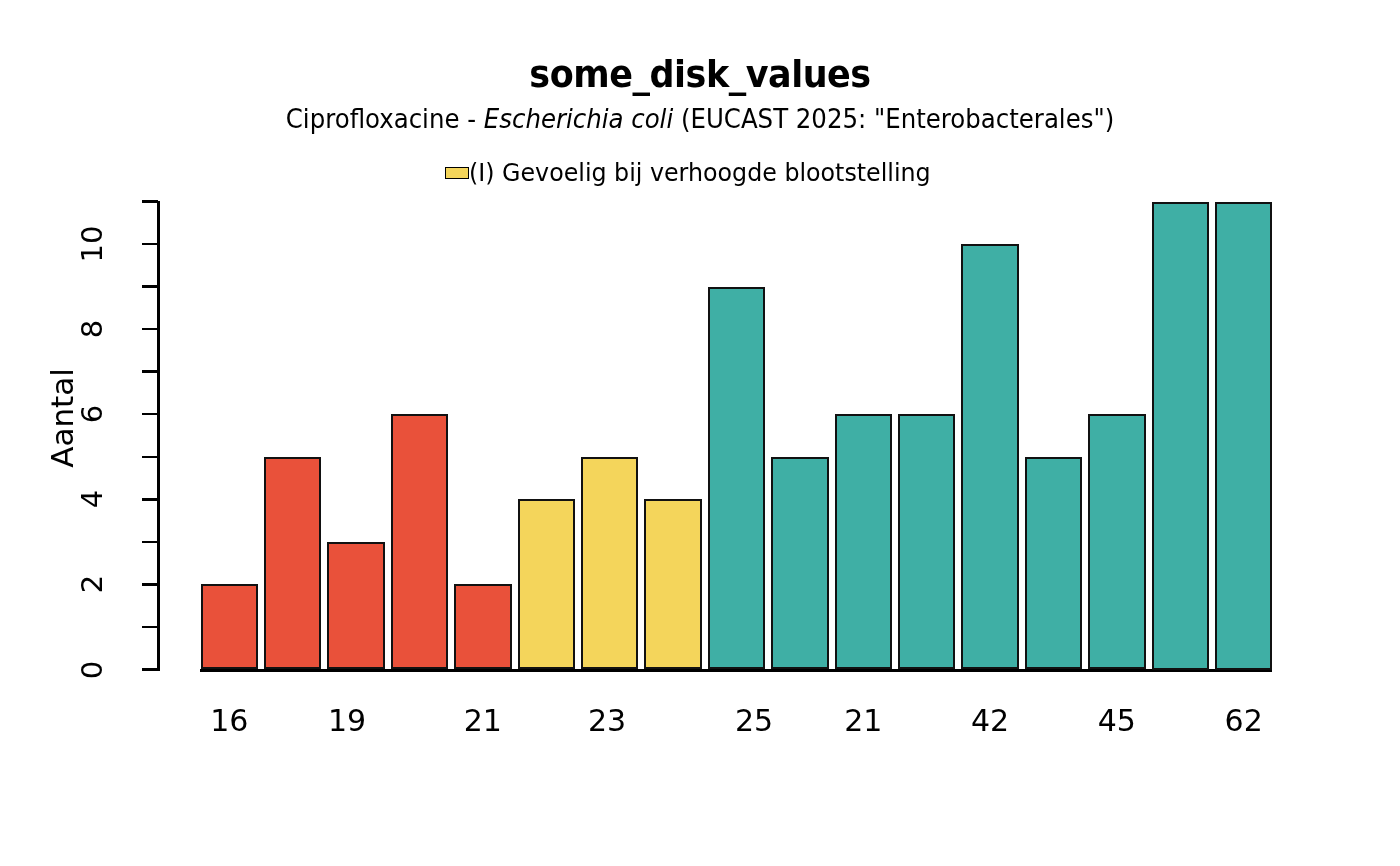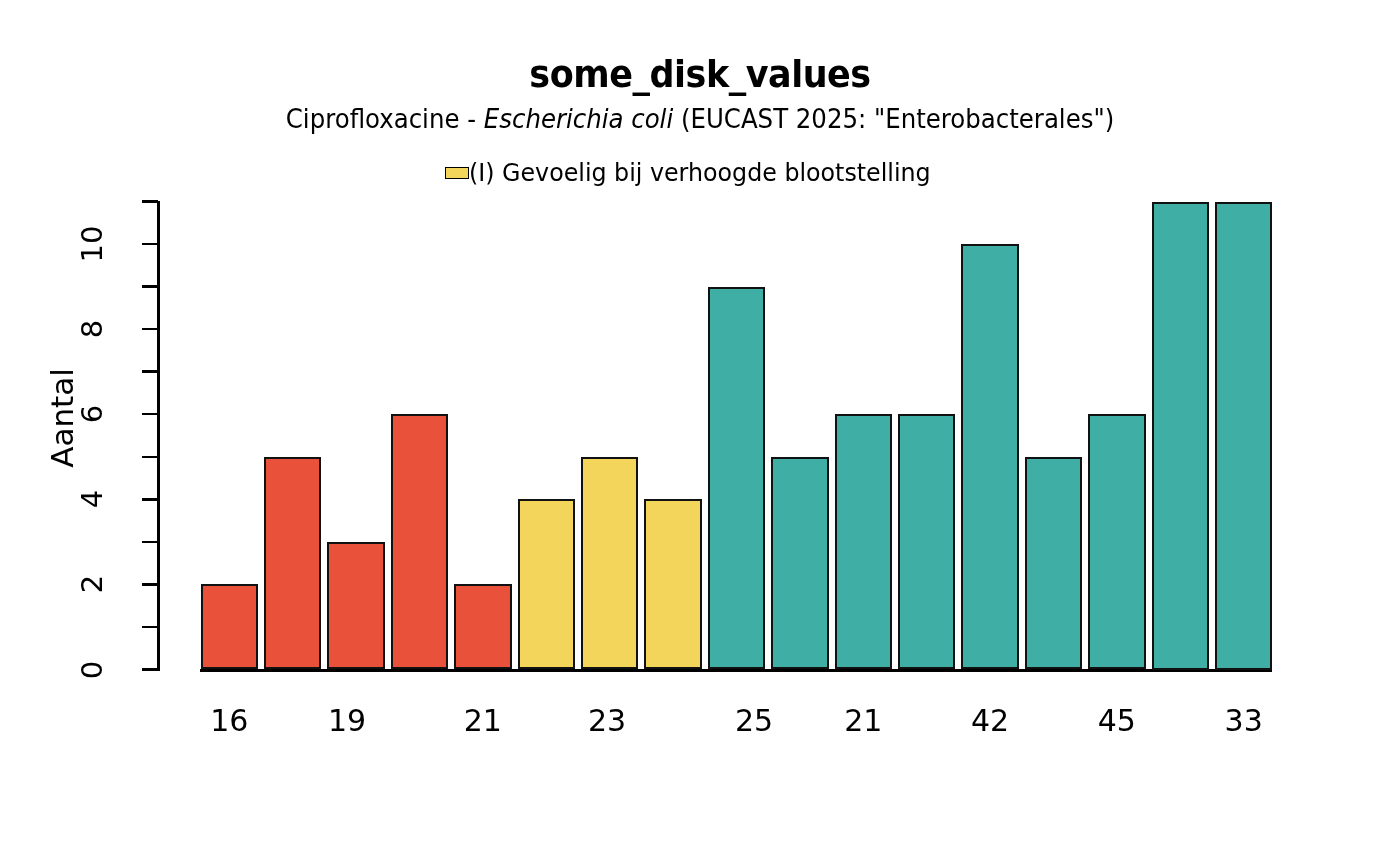--- a/index.html
+++ b/index.html
@@ -183,21 +183,21 @@
     </div>
   <div id="xtick-group">
       <div class="xtick-label" style="left: 189.25px;">16</div>
       <div class="xtick-label" style="left: 307px; text-align: center;">19</div>
       <div class="xtick-label" style="left: 442.85px;">21</div>
       <div class="xtick-label" style="left: 567px;">23</div>
       <div class="xtick-label" style="left: 714px;">25</div>
       <div class="xtick-label" style="left: 823.25px;">21</div>
       <div class="xtick-label" style="left: 950.05px;">42</div>
       <div class="xtick-label" style="left: 1076.85px;">45</div>
-      <div class="xtick-label" style="left: 1203.65px;">33</div>
+      <div class="xtick-label" style="left: 1203.65px;">62</div>
     </div>
   <div id="bar-group">
       <div class="bar" style="left: 200.5px; width: 57.5px; top: 584.409px; height: 85.0909px; background: rgb(233, 81, 58); border-color: rgb(17, 17, 17);"></div>
       <div class="bar" style="left: 263.9px; width: 57.5px; top: 456.773px; height: 212.727px; background: rgb(233, 81, 58); border-color: rgb(17, 17, 17);"></div>
       <div class="bar" style="left: 327.3px; width: 57.5px; top: 541.864px; height: 127.636px; background: rgb(233, 81, 58); border-color: rgb(17, 17, 17);"></div>
       <div class="bar" style="left: 390.7px; width: 57.5px; top: 414.227px; height: 255.273px; background: rgb(233, 81, 58); border-color: rgb(17, 17, 17);"></div>
       <div class="bar" style="left: 454.1px; width: 57.5px; top: 584.409px; height: 85.0909px; background: rgb(233, 81, 58); border-color: rgb(17, 17, 17);"></div>
       <div class="bar" style="left: 517.5px; width: 57.5px; top: 499.318px; height: 170.182px; background: rgb(244, 213, 91); border-color: rgb(17, 17, 17);"></div>
       <div class="bar" style="left: 580.9px; width: 57.5px; top: 456.773px; height: 212.727px; background: rgb(244, 213, 91); border-color: rgb(17, 17, 17);"></div>
       <div class="bar" style="left: 644.3px; width: 57.5px; top: 499.318px; height: 170.182px; background: rgb(244, 213, 91); border-color: rgb(17, 17, 17);"></div>

